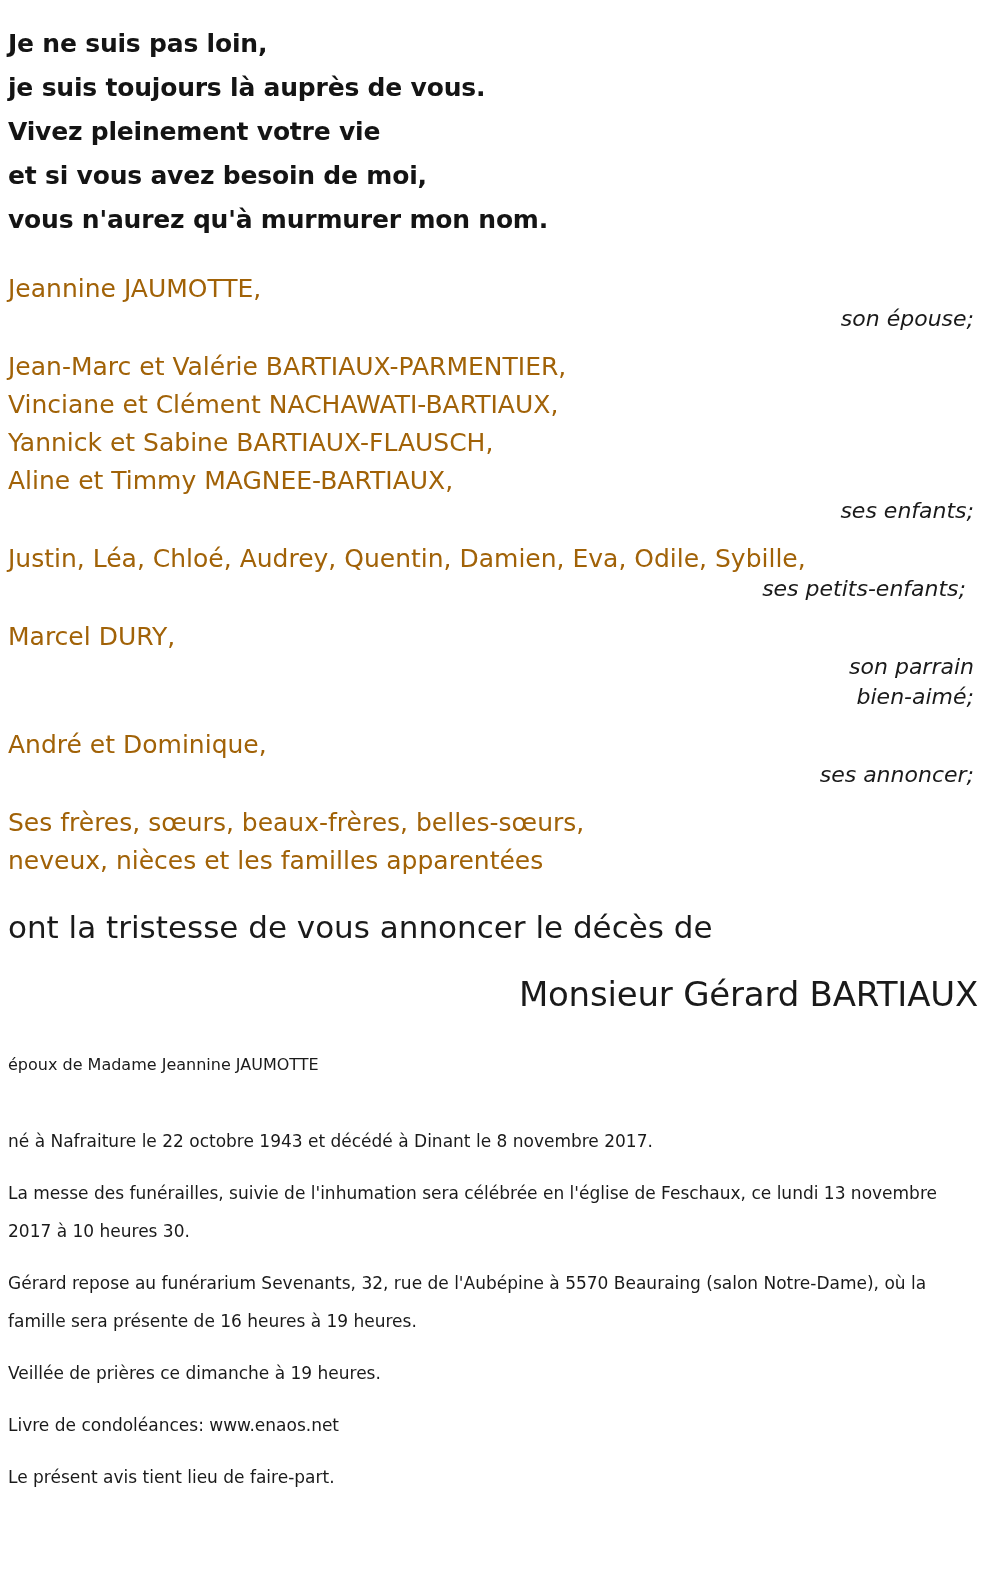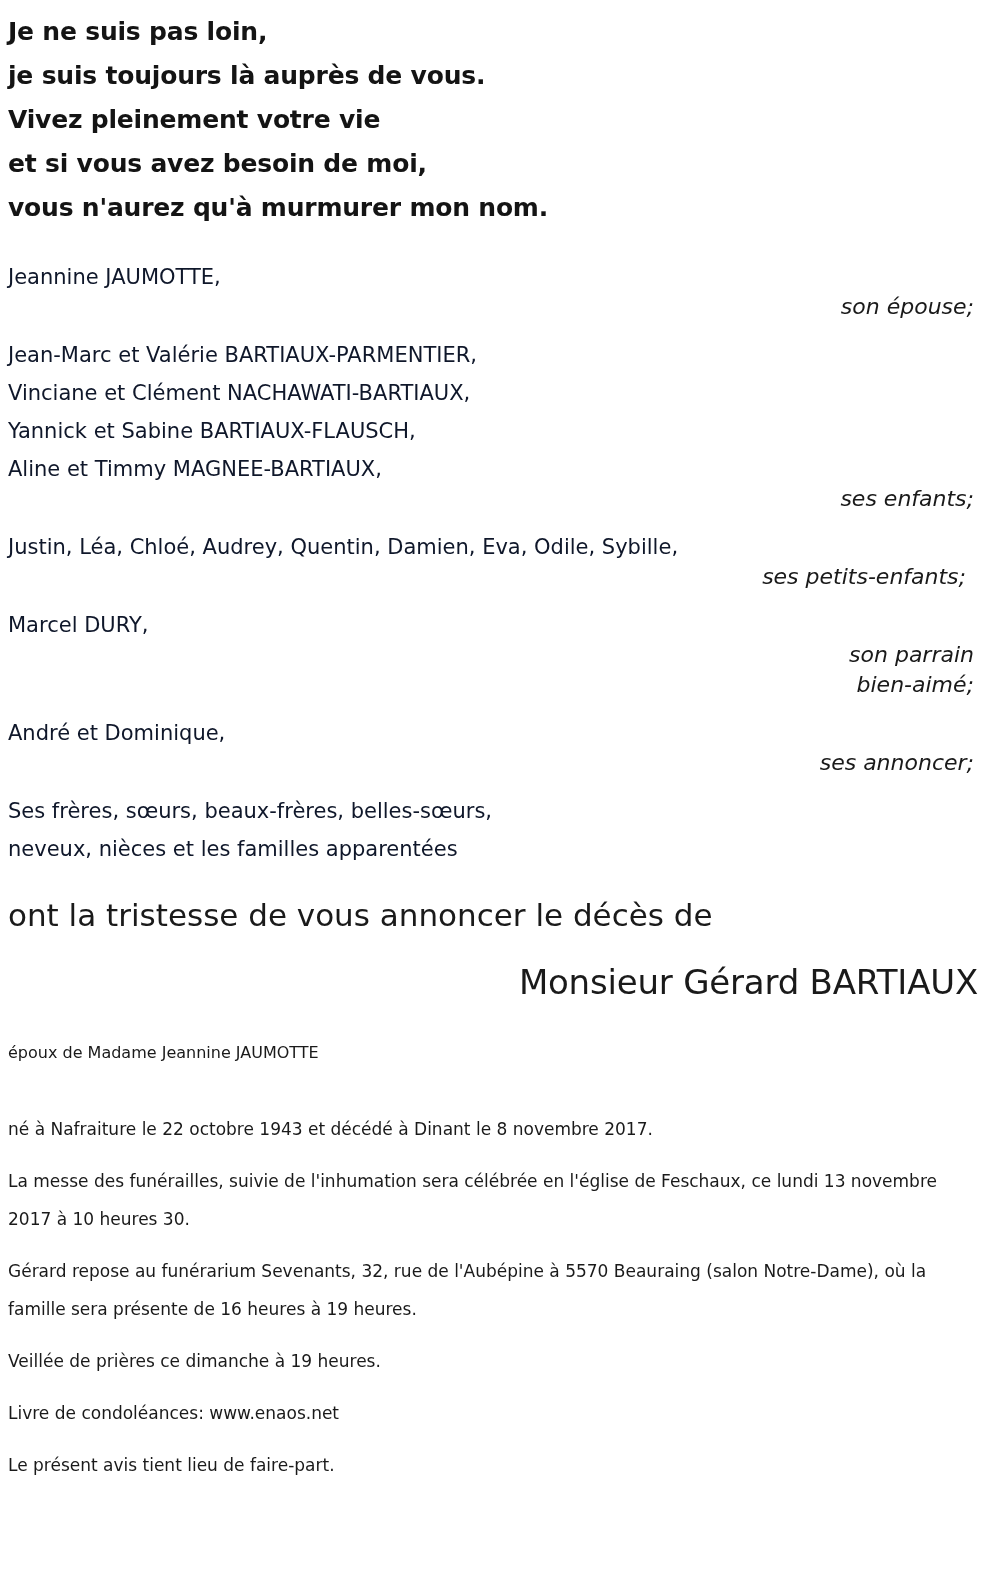--- a/index.html
+++ b/index.html
@@ -10,21 +10,21 @@
   body {
     width: 1000px;
     min-height: 1589px;
     font-family: "DejaVu Sans", "Liberation Sans", sans-serif;
     color: #1a1a1a;
   }
   .page {
     width: 1000px;
     min-height: 1589px;
     box-sizing: border-box;
-    padding: 10px 22px 20px 8px;
+    padding: 22px 22px 20px 8px;
     position: relative;
   }
 
   
   .poem {
     margin: 0 0 28px 0;
   }
   .poem-line {
     font-weight: bold;
     font-size: 25px;
@@ -36,23 +36,23 @@
 
   
   .family {
     margin: 0 0 0 0;
   }
   .fam-block {
     position: relative;
     margin-bottom: 14px;
   }
   .fam-names {
-    font-size: 21px;
+    font-size: 25px;
     line-height: 38px;
-    color: #0f172a;
+    color: #a16207;
     white-space: pre;
   }
   .fam-role {
     text-align: right;
     font-style: italic;
     font-size: 22px;
     line-height: 30px;
     color: #1a1a1a;
     padding-right: 4px;
     white-space: pre;

